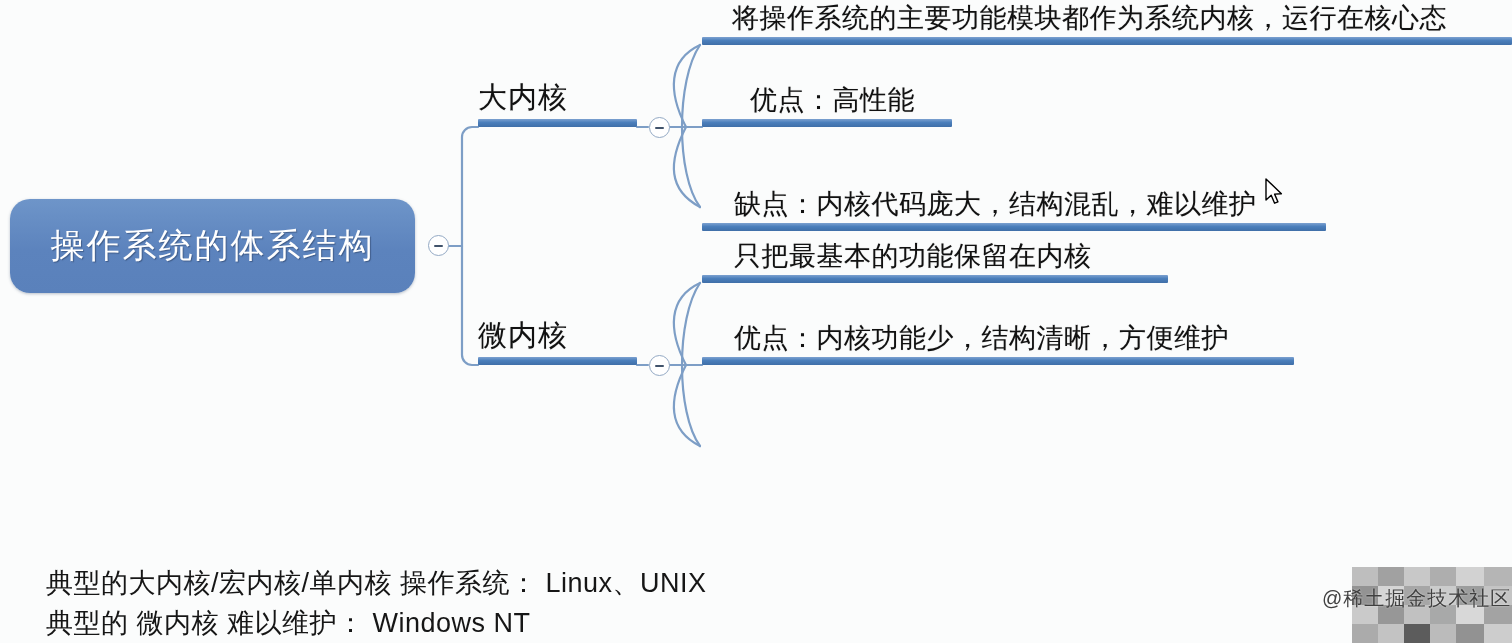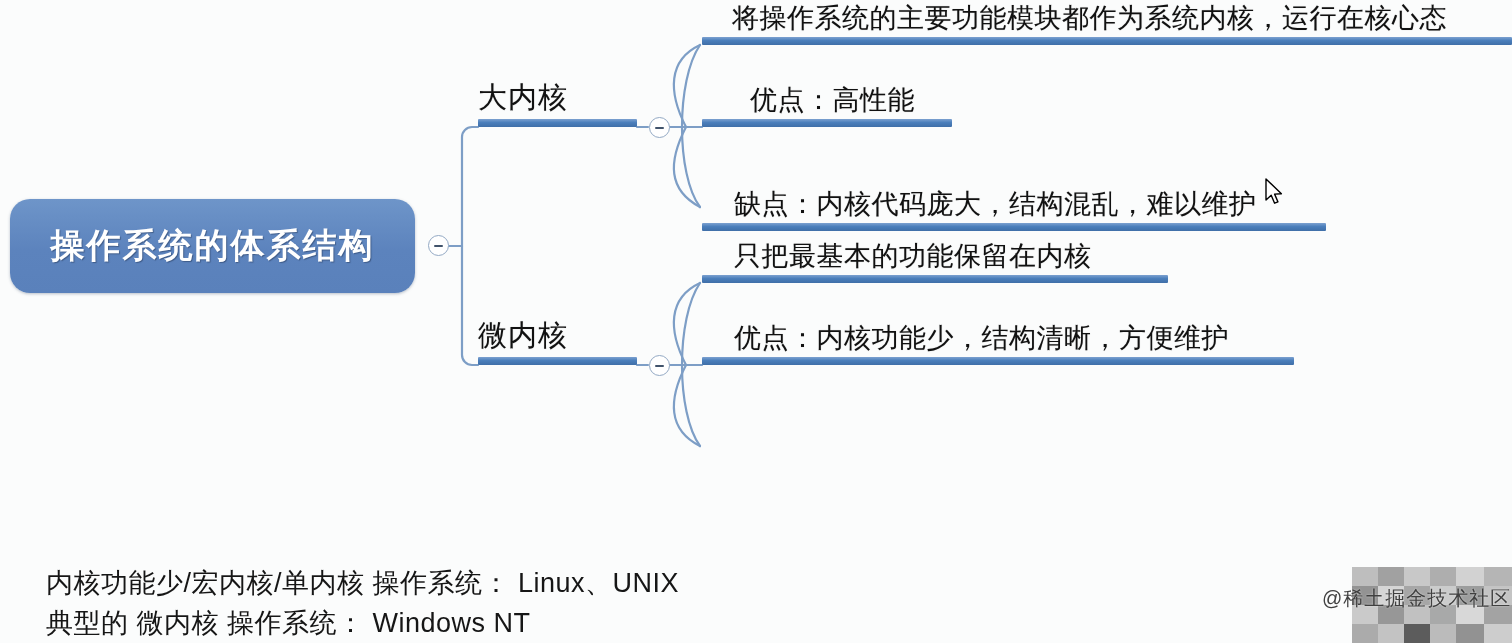--- a/index.html
+++ b/index.html
@@ -38,21 +38,21 @@
     border-radius: 20px;
     background: linear-gradient(180deg, #6e95c9 0%, #5c83bd 55%, #5a81bb 100%);
     box-shadow: 0 1px 3px rgba(60,80,110,.35);
     display: flex;
     align-items: center;
     justify-content: center;
   }
   .root-label {
     color: #ffffff;
     font-size: 34px;
-    font-weight: bold;
+    font-weight: normal;
     letter-spacing: 2px;
     text-shadow: 1px 1px 1px rgba(40,60,95,.55);
     white-space: nowrap;
   }
 
   
   .node {
     position: absolute;
     white-space: nowrap;
   }
@@ -240,22 +240,22 @@
     <span class="node-bar" style="width:466px;"></span>
   </div>
 
   <div class="node leaf" style="left:702px; top:324px; width:592px; height:41px;">
     <span class="node-text" style="left:32px;margin-top:20px;">优点：内核功能少，结构清晰，方便维护</span>
     <span class="node-bar" style="width:592px;"></span>
   </div>
 
 
   <div class="notes">
-    <div class="note-line">内核功能少/宏内核/单内核 操作系统： Linux、UNIX</div>
-    <div class="note-line">典型的 微内核 操作系统： Windows NT</div>
+    <div class="note-line">典型的大内核/宏内核/单内核 操作系统： Linux、UNIX</div>
+    <div class="note-line">典型的 微内核 难以维护： Windows NT</div>
   </div>
 
   <div class="watermark-wrap">
     <div class="mosaic">
       <i style="left:0px;   top:0px;  width:26px; height:19px; background:#b9b9b9;"></i>
       <i style="left:26px;  top:0px;  width:26px; height:19px; background:#9a9a9a;"></i>
       <i style="left:52px;  top:0px;  width:26px; height:19px; background:#c4c4c4;"></i>
       <i style="left:78px;  top:0px;  width:26px; height:19px; background:#a8a8a8;"></i>
       <i style="left:104px; top:0px;  width:28px; height:19px; background:#cfcfcf;"></i>
       <i style="left:132px; top:0px;  width:28px; height:19px; background:#b0b0b0;"></i>

